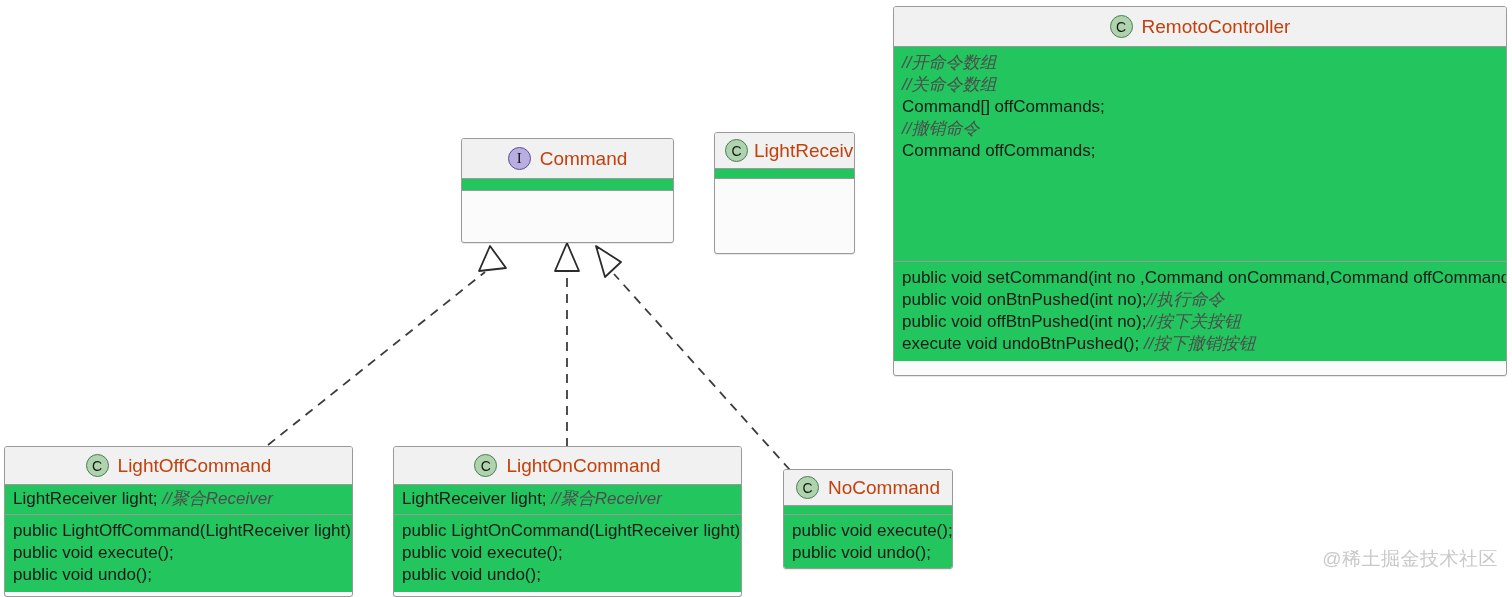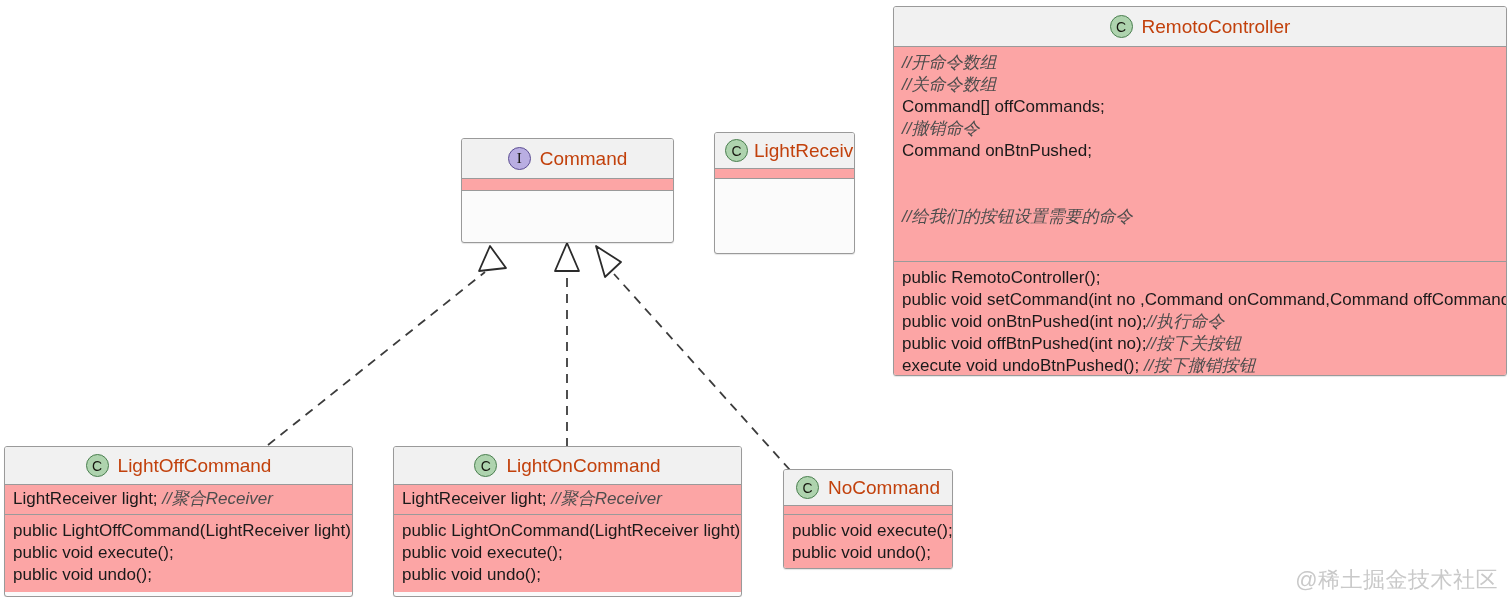--- a/index.html
+++ b/index.html
@@ -83,43 +83,43 @@
   .icon-circle.iface {
     background: #b9aee2;
     border: 1.5px solid #5d4f93;
     font-family: "Liberation Serif", serif;
     font-size: 15px;
   }
 
   .uml-section {
     box-sizing: border-box;
     padding: 5px 8px 6px 8px;
-    background: #fca5a5;
+    background: #22c55e;
   }
   .uml-section.divider-bottom { border-bottom: 1px solid #9a9a9a; }
   .uml-section.empty { padding: 0; height: 12px; }
 
   .uml-line {
     font-size: 17px;
     color: #1a1a1a;
     line-height: 22px;
     white-space: nowrap;
   }
   .uml-line.gap { height: 22px; }
   .uml-line .cmt {
     font-style: italic;
     color: #4d4d4d;
   }
 
   
   #watermark {
     position: absolute;
     right: 14px;
-    bottom: 2px;
-    font-size: 22px;
+    bottom: 25px;
+    font-size: 19px;
     color: #c9c9c9;
     white-space: nowrap;
     letter-spacing: 0.5px;
   }
 </style>
 </head>
 <body>
 
 <div id="canvas">
 
@@ -144,27 +144,25 @@
   <div class="uml-box" style="left:893px; top:6px; width:614px; height:370px;">
     <div class="uml-header" style="height:40px;">
       <span class="icon-circle cls">C</span>
       <span class="uml-title">RemotoController</span>
     </div>
     <div class="uml-section divider-bottom" style="height:215px;">
       <div class="uml-line"><span class="cmt">//开命令数组</span></div>
       <div class="uml-line"><span class="cmt">//关命令数组</span></div>
       <div class="uml-line">Command[] offCommands;</div>
       <div class="uml-line"><span class="cmt">//撤销命令</span></div>
-      <div class="uml-line">Command onBtnPushed;</div>
+      <div class="uml-line">Command offCommands;</div>
       <div class="uml-line gap"></div>
       <div class="uml-line gap"></div>
-      <div class="uml-line"><span class="cmt">//给我们的按钮设置需要的命令</span></div>
-    </div>
-    <div class="uml-section">
-      <div class="uml-line"><span>public RemotoController();</span><span class="cmt"></span></div>
+    </div>
+    <div class="uml-section">
       <div class="uml-line"><span>public void setCommand(int no ,Command onCommand,Command offCommand);</span><span class="cmt"></span></div>
       <div class="uml-line"><span>public void onBtnPushed(int no);</span><span class="cmt">//执行命令</span></div>
       <div class="uml-line"><span>public void offBtnPushed(int no);</span><span class="cmt">//按下关按钮</span></div>
       <div class="uml-line"><span>execute void undoBtnPushed(); </span><span class="cmt">//按下撤销按钮</span></div>
     </div>
   </div>
 
   <div class="uml-box" style="left:461px; top:138px; width:213px; height:105px;">
     <div class="uml-header" style="height:40px;">
       <span class="icon-circle iface">I</span>

